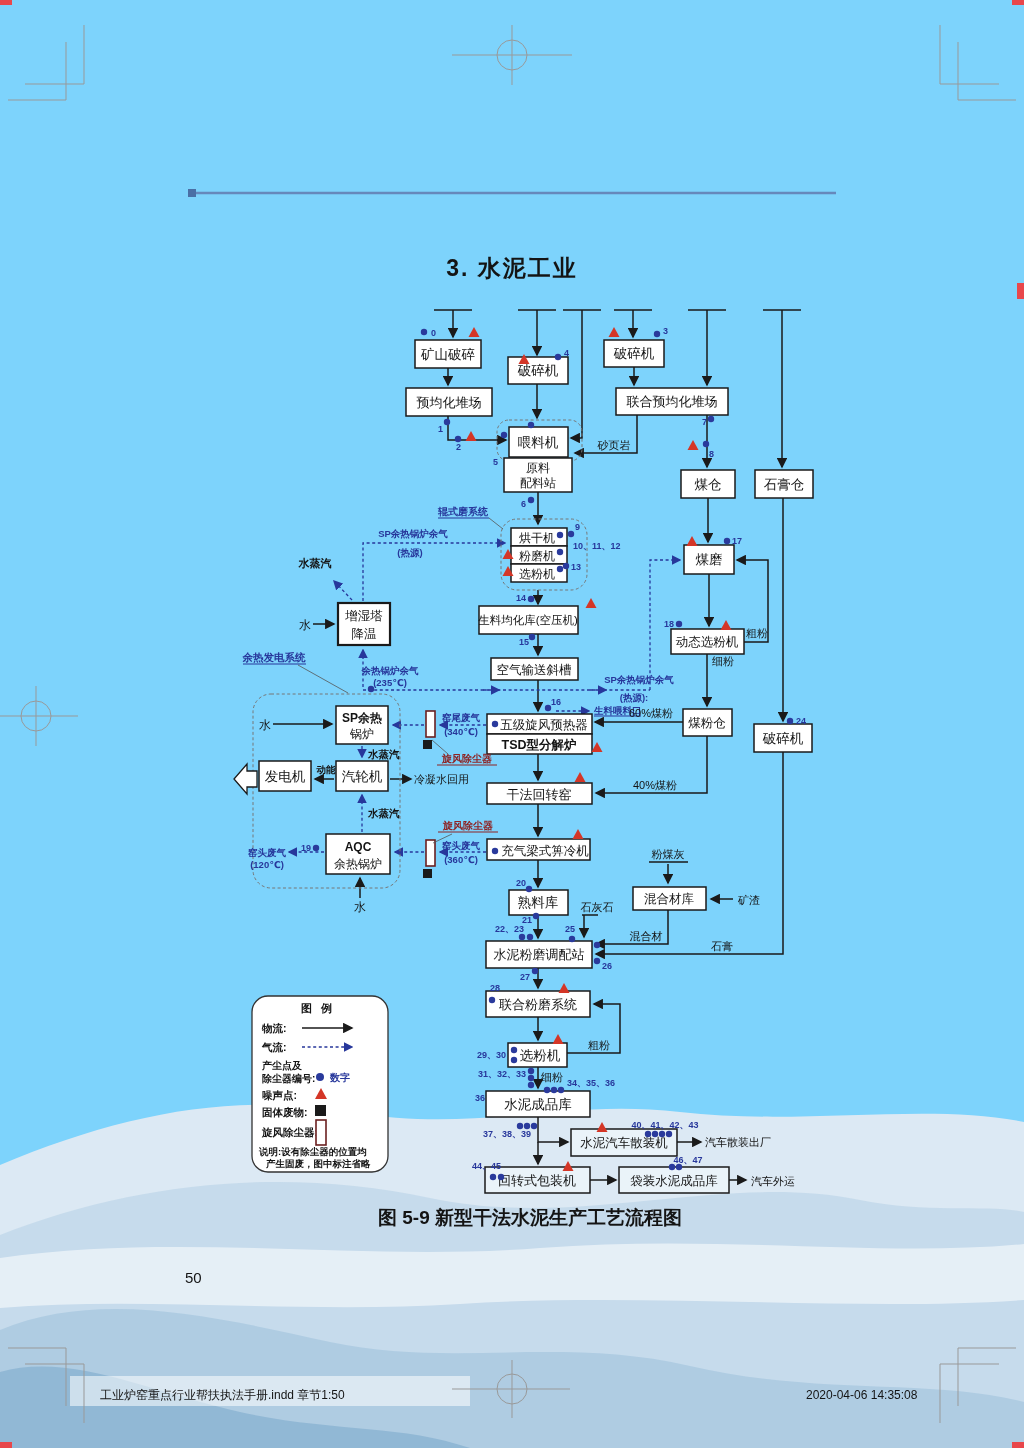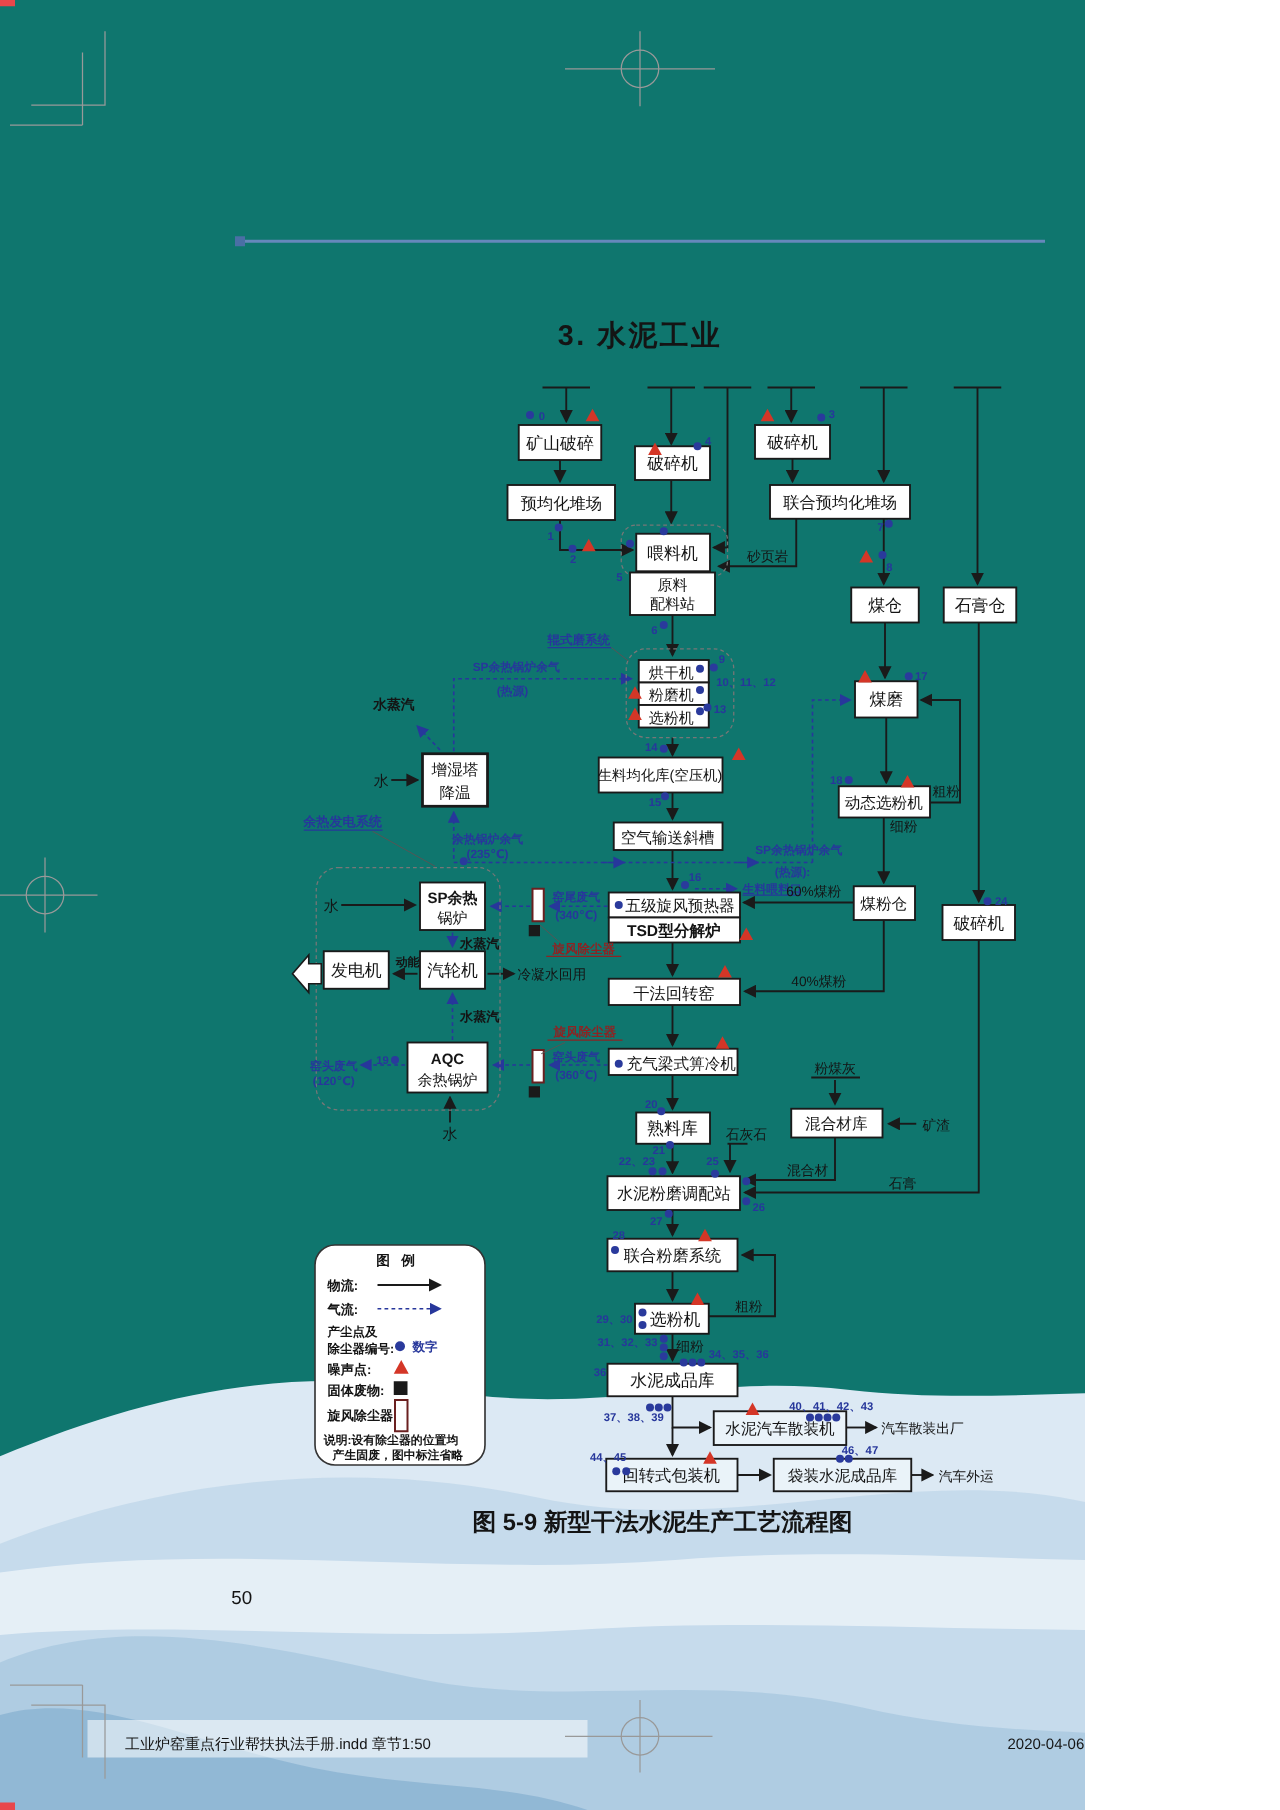--- a/index.html
+++ b/index.html
@@ -1,16 +1,16 @@
 <!DOCTYPE html>
 <html><head>
 <meta charset="utf-8">
 <style>
   html,body{margin:0;padding:0;background:#fff;}
-  .page{position:relative;width:868px;height:1448px;background:#0f766e;overflow:hidden;}
+  .page{position:relative;width:1024px;height:1448px;background:#7dd3fc;overflow:hidden;}
   svg text{font-family:"Liberation Sans","DejaVu Sans",sans-serif;fill:#141414;}
   .tc{text-anchor:middle}
   .te{text-anchor:end}
   .bx{fill:#fff;stroke:#1a1a1a;stroke-width:1.5}
   .bxb{fill:#fff;stroke:#1a1a1a;stroke-width:2.2}
   .bxt{fill:#eaf3f9;stroke:#1a1a1a;stroke-width:1.5}
   .fl{stroke:#1a1a1a;stroke-width:1.5;fill:none}
   .gd{stroke:#27379b;stroke-width:1.3;stroke-dasharray:3 2.6;fill:none}
   .bl{fill:#27379b;font-weight:bold}
   .rd{fill:#8e2323;font-weight:bold}

